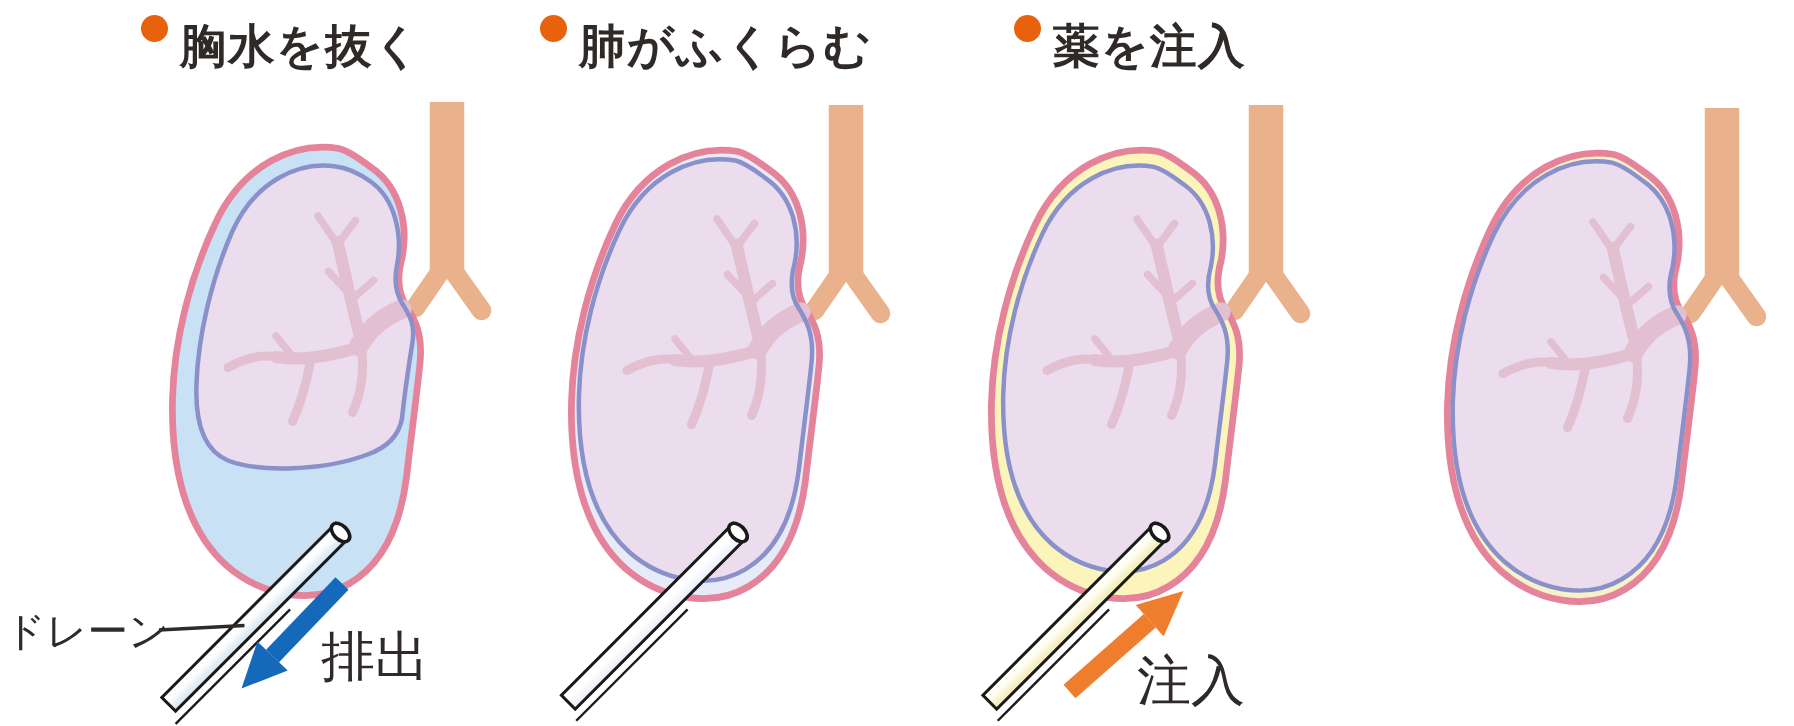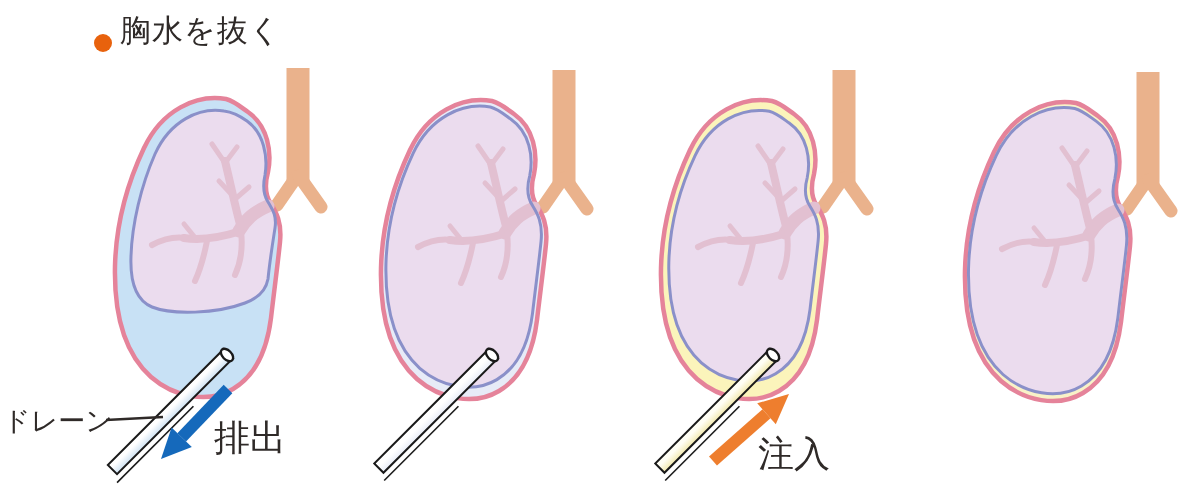--- a/index.html
+++ b/index.html
@@ -1,37 +1,45 @@
 <!DOCTYPE html>
 <html style="--background: #ffffff; --bullet-orange: #e8620d; --title-text: #2f2a28; --pleura-pink: #e5839a; --lung-fill: #ebdcee; --lung-outline: #8a90c9; --bronchial-tree: #e2c0d1; --trachea-tan: #eab28c; --pleural-fluid-blue: #c8e1f5; --pleural-gap-blue: #e7ebf7; --medicine-yellow: #fbf4bb; --adhesion-yellow: #f8f2c8; --discharge-arrow-blue: #1569bb; --inject-arrow-orange: #ee7e2e; --tube-outline: #1a1a1a;"><head>
 <meta charset="utf-8">
 <style>
   html,body{margin:0;padding:0;background:#fff;}
   body{width:1196px;height:484px;font-family:"Liberation Sans","DejaVu Sans",sans-serif;}
   .stage{position:relative;width:1196px;height:484px;overflow:hidden;background:var(--background,#ffffff);}
-  .panel-title{position:absolute;top:10px;display:flex;align-items:flex-end;gap:8px;
-    font-size:31px;font-weight:normal;letter-spacing:1px;white-space:nowrap;
+  .panel-title{position:absolute;top:10px;display:flex;align-items:flex-start;gap:8px;
+    font-size:31px;font-weight:bold;letter-spacing:1px;white-space:nowrap;
     color:var(--title-text,#2f2a28);}
   .bullet{width:18px;height:18px;border-radius:50%;background:var(--bullet-orange,#e8620d);flex:0 0 auto;}
   svg.art{position:absolute;left:0;top:0;display:block;}
   svg.art text{font-family:"Liberation Sans","DejaVu Sans",sans-serif;fill:var(--title-text,#2f2a28);}
   .pleura{stroke:var(--pleura-pink,#e5839a);}
   .lungline{fill:none;stroke:var(--lung-outline,#8a90c9);}
   .tubebody{stroke:var(--tube-outline,#1a1a1a);stroke-width:2;}
   .tubemouth{fill:#ffffff;stroke:var(--tube-outline,#1a1a1a);stroke-width:2.4;}
   .tubeline{stroke:var(--tube-outline,#1a1a1a);stroke-width:1.6;}
 </style>
 </head>
 <body>
 
 <div class="stage">
 
   <div class="panel-title" style="left:94px">
     <span class="bullet"></span>
     <span>胸水を抜く</span>
+  </div>
+  <div class="panel-title" style="left:360px">
+    <span class="bullet"></span>
+    <span>肺がふくらむ</span>
+  </div>
+  <div class="panel-title" style="left:676px">
+    <span class="bullet"></span>
+    <span>薬を注入</span>
   </div>
 
   <svg class="art" width="1196" height="484" viewBox="0 0 1196 484">
     <defs>
       <path id="pp" d="M226,99 C196,94 162,110 144,148 C127,184 116,226 115,266 C114,310 123,352 151,377 C174,397 208,404 233,389 C255,376 267,350 271,318 C274,292 278,262 280,242 C282,222 276,212 271,204 C265,195 265,183 268,172 C272,152 268,126 248,112 C241,107 234,101 226,99 Z"></path>
       <path id="smallLung" d="M224,111 C199,107 170,121 155,154 C141,186 132,224 131,256 C130,281 135,300 152,307 C172,315 216,314 245,303 C259,298 266,290 268,279 C270,259 273,241 275,228 C277,215 272,209 268,202 C263,194 263,184 265,175 C268,157 264,133 247,121 C240,116 232,112 224,111 Z"></path>
       <g id="tree" fill="none" stroke="var(--bronchial-tree,#e2c0d1)" stroke-linecap="round">
         <path stroke-width="13" d="M268,206 C254,212 246,219 239,231"></path>
         <path stroke-width="8" d="M241,228 C235,206 231,186 225,161"></path>
         <path stroke-width="5" d="M225,163 L212,144"></path>

